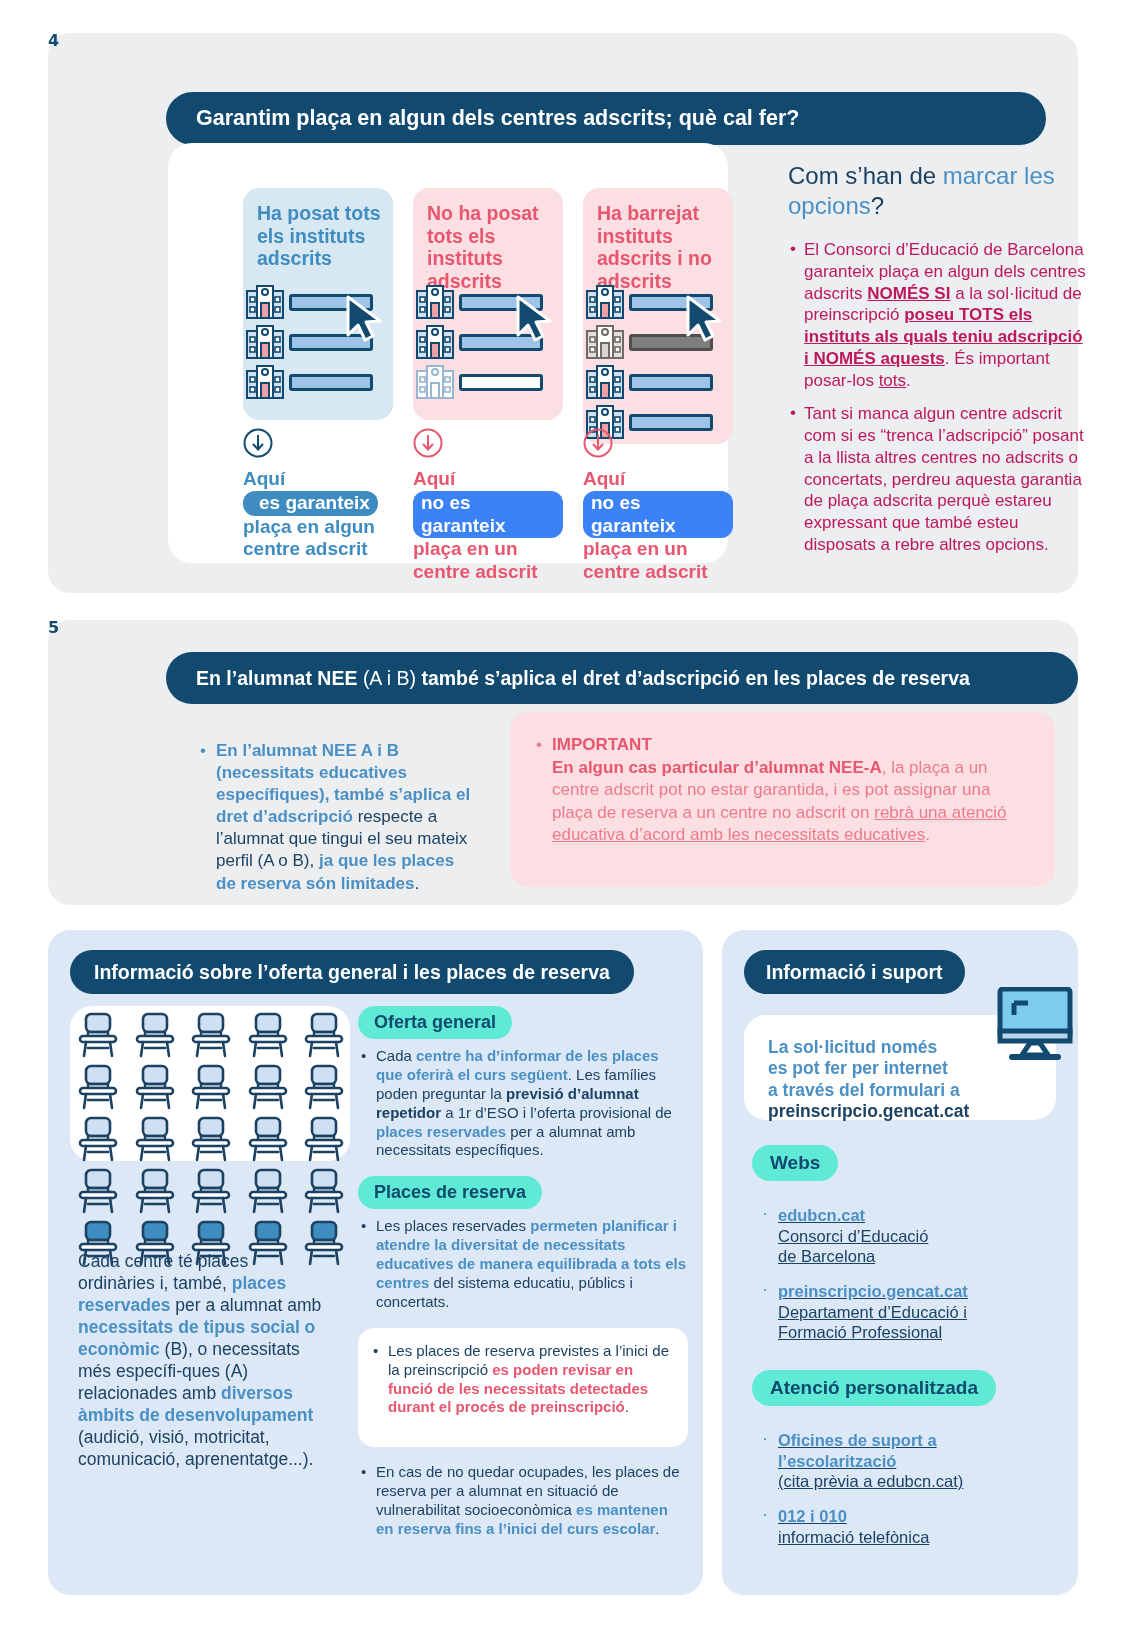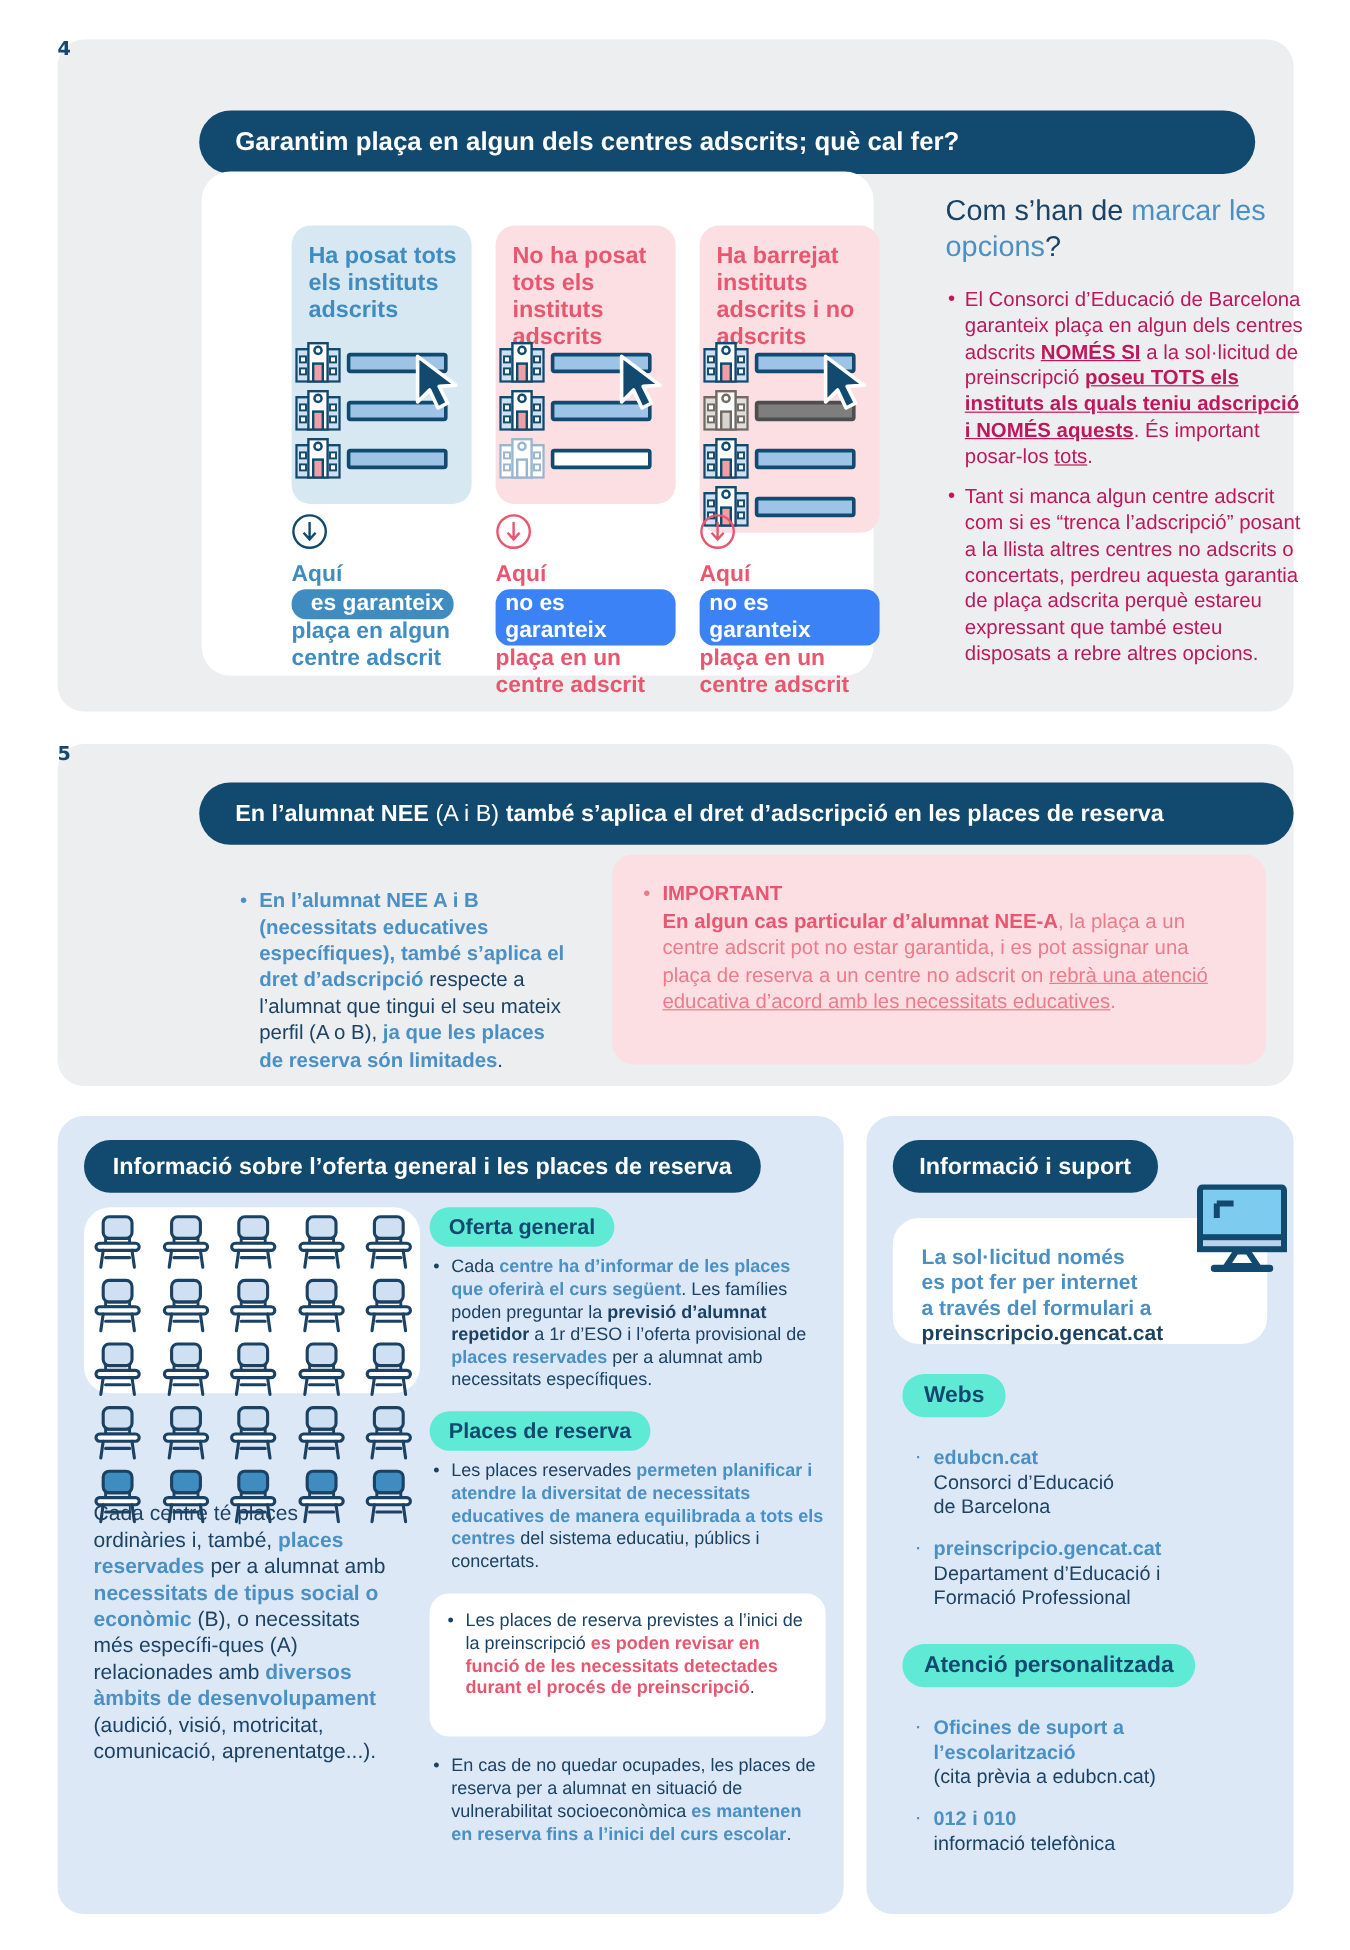--- a/index.html
+++ b/index.html
@@ -104,21 +104,21 @@
   .midcol li::before { content: "•"; position: absolute; left: 3px; }
   .redblock { background: #ffffff; border-radius: 16px; padding: 14px 14px 14px 12px; margin-bottom: 16px; }
   .redblock li { color: #1b4263; }
 
   .urlcard { position: absolute; left: 22px; top: 85px; width: 312px; height: 105px;
              background: #fff; border-radius: 22px; }
   .urlcard .txt { position: absolute; left: 24px; top: 22px; font-size: 17.5px;
                   font-weight: bold; line-height: 1.22; color: #4a90c4; }
   .monitor { position: absolute; left: 252px; top: -28px; width: 78px; height: 76px; }
   .rtag  { position: absolute; left: 30px; font-size: 19px; padding: 7px 18px; }
-  .rlist { position: absolute; left: 34px; width: 300px; }
+  .rlist { position: absolute; left: 34px; width: 300px; text-decoration: underline; }
   .rlist li { list-style: none; position: relative; padding-left: 22px;
               font-size: 16.5px; line-height: 1.25; margin-bottom: 14px; color: #1b4263; }
   .rlist li::before { content: "·"; position: absolute; left: 6px; top: -3px;
                       color: #4a90c4; font-size: 18px; }
   .rlist .lk { color: #4a90c4; font-weight: bold; }
 </style>
 </head>
 <body>
 
 <div class="page">

